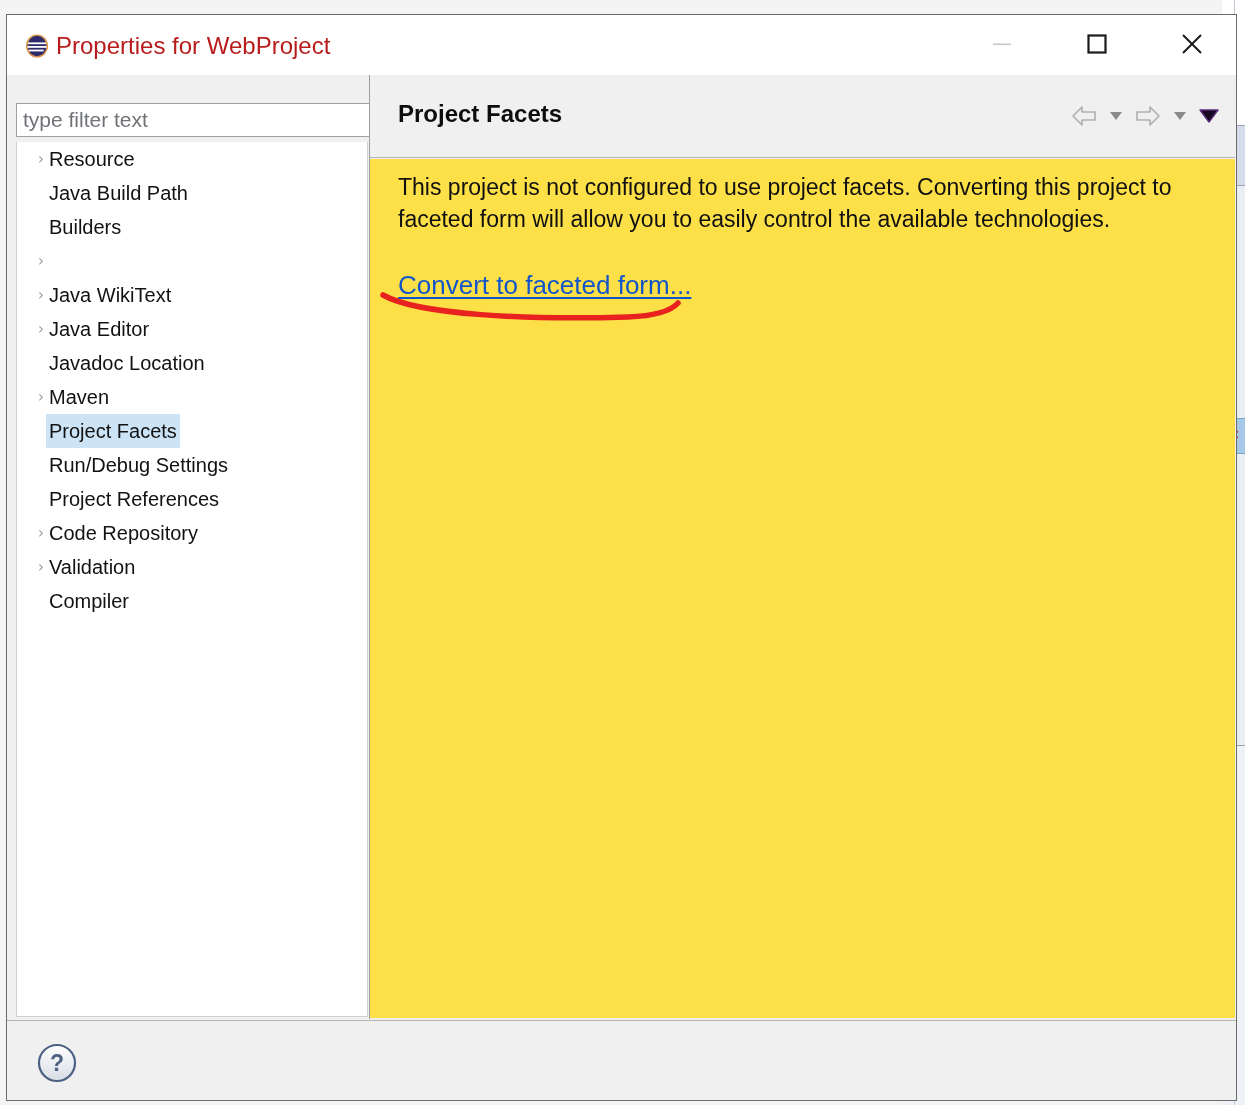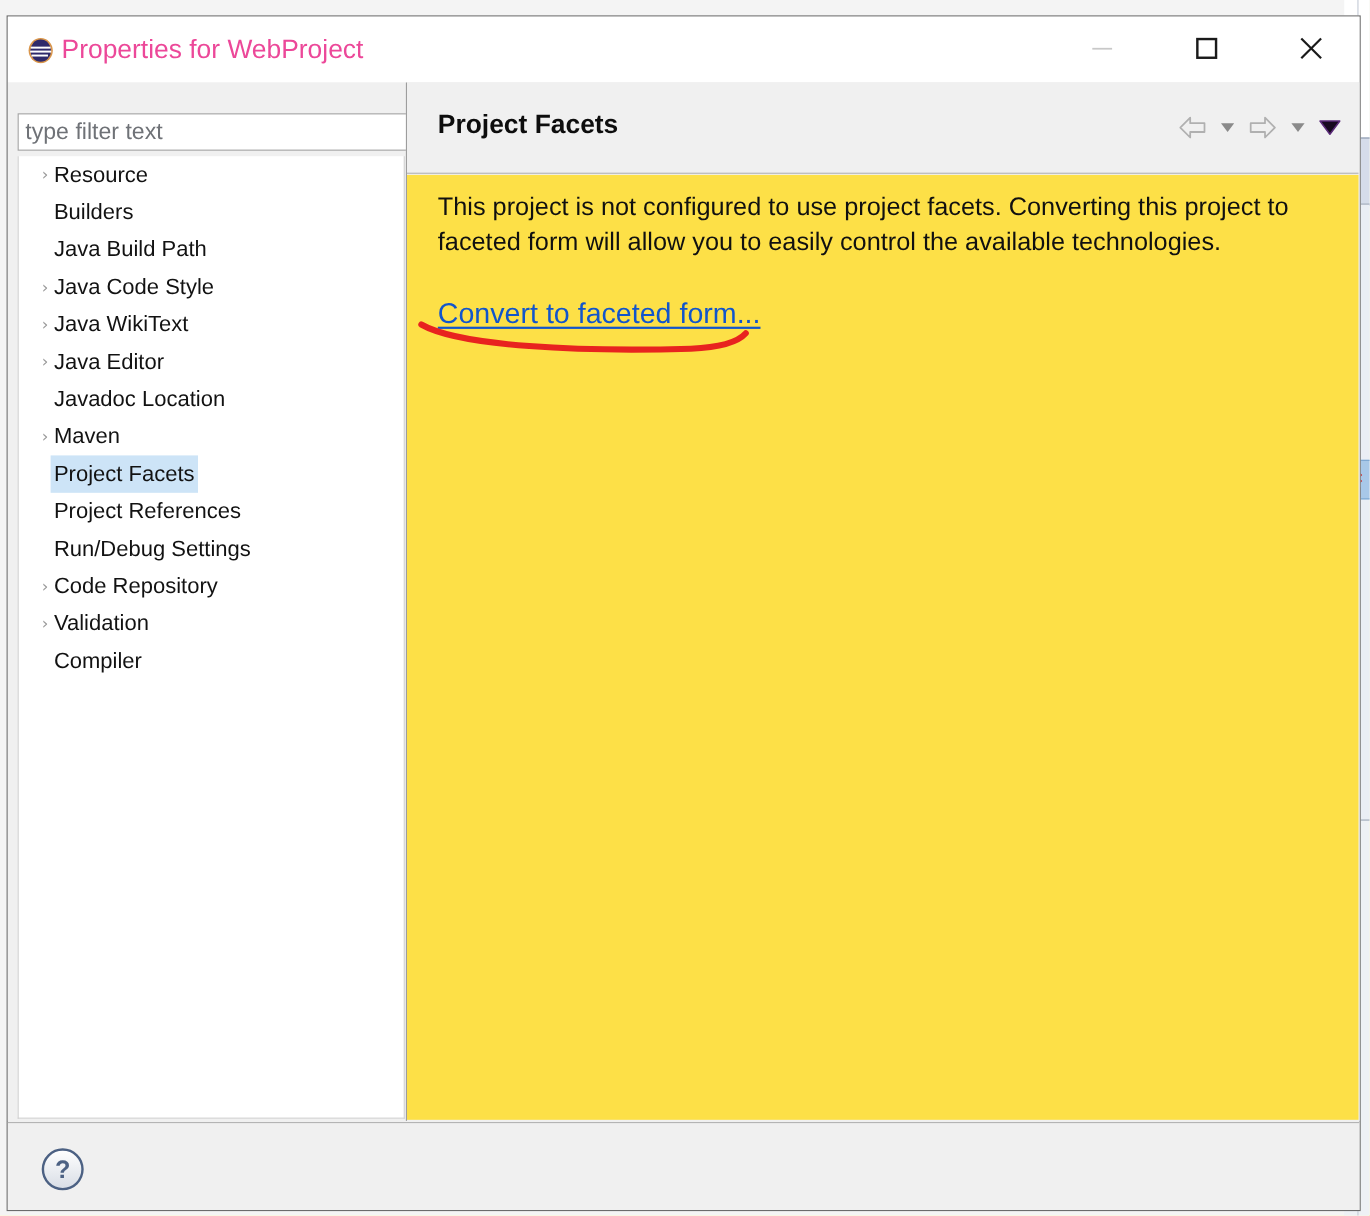--- a/index.html
+++ b/index.html
@@ -125,21 +125,21 @@
     left: 18px;
     top: 19px;
     width: 24px;
     height: 24px;
   }
   #title-text {
     position: absolute;
     left: 49px;
     top: 16px;
     font-size: 24px;
-    color: #ec4899;
+    color: #b91c1c;
     line-height: 30px;
     white-space: nowrap;
     font-family: "Liberation Sans", sans-serif;
   }
   .winbtn {
     position: absolute;
     top: 0;
     width: 60px;
     height: 58px;
     cursor: default;
@@ -418,52 +418,51 @@
 
     <input id="filter-input" type="text" placeholder="type filter text" style="">
 
     <div id="tree-pane">
 
     <div class="tree-row">
           <span class="tree-arrow">›</span>
           <span class="tree-label">Resource</span>
         </div>
         <div class="tree-row">
+          <span class="tree-label">Java Build Path</span>
+        </div>
+        <div class="tree-row">
           <span class="tree-label">Builders</span>
         </div>
         <div class="tree-row">
-          <span class="tree-label">Java Build Path</span>
-        </div>
-        <div class="tree-row">
-          <span class="tree-arrow">›</span>
-          <span class="tree-label">Java Code Style</span>
+          <span class="tree-arrow">›</span>
         </div>
         <div class="tree-row">
           <span class="tree-arrow">›</span>
           <span class="tree-label">Java WikiText</span>
         </div>
         <div class="tree-row">
           <span class="tree-arrow">›</span>
           <span class="tree-label">Java Editor</span>
         </div>
         <div class="tree-row">
           <span class="tree-label">Javadoc Location</span>
         </div>
         <div class="tree-row">
           <span class="tree-arrow">›</span>
           <span class="tree-label">Maven</span>
         </div>
         <div class="tree-row selected">
           <span class="tree-label">Project Facets</span>
         </div>
         <div class="tree-row">
+          <span class="tree-label">Run/Debug Settings</span>
+        </div>
+        <div class="tree-row">
           <span class="tree-label">Project References</span>
-        </div>
-        <div class="tree-row">
-          <span class="tree-label">Run/Debug Settings</span>
         </div>
         <div class="tree-row">
           <span class="tree-arrow">›</span>
           <span class="tree-label">Code Repository</span>
         </div>
         <div class="tree-row">
           <span class="tree-arrow">›</span>
           <span class="tree-label">Validation</span>
         </div>
         <div class="tree-row">

